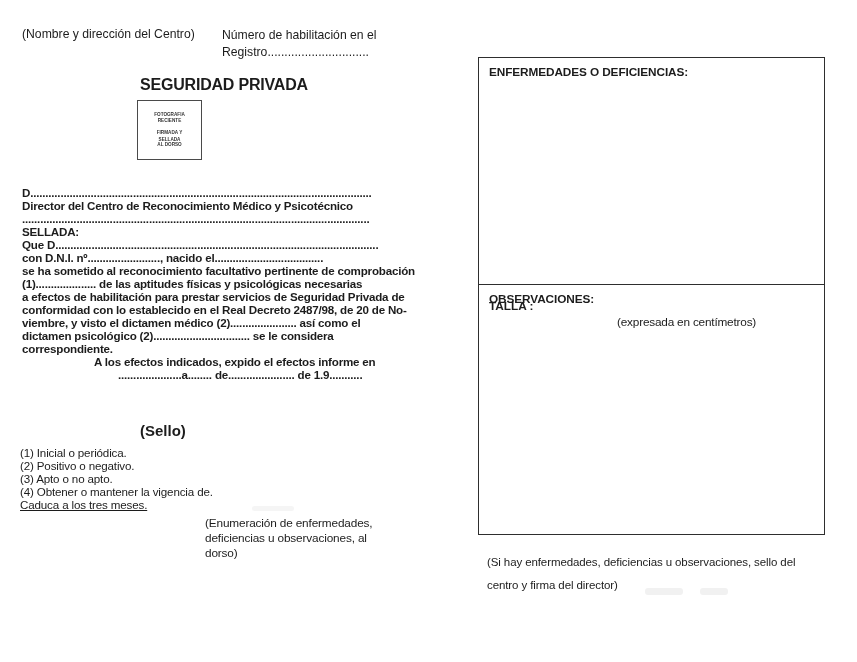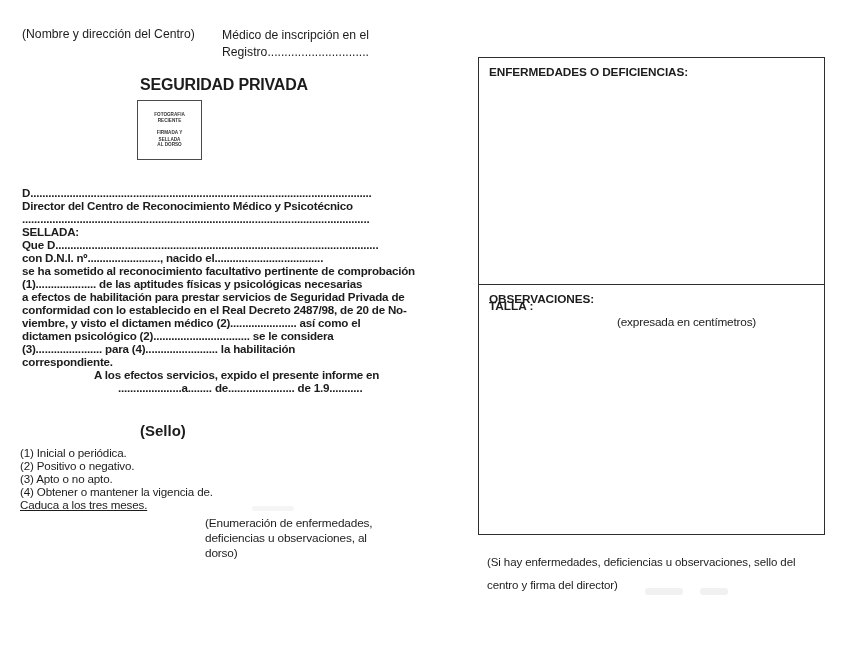--- a/index.html
+++ b/index.html
@@ -51,21 +51,21 @@
   .sm1{left:645px;top:588px;width:38px;height:7px;}
   .sm2{left:700px;top:588px;width:28px;height:7px;}
   .sm3{left:252px;top:506px;width:42px;height:5px;background:rgba(60,60,60,0.05);}
 </style>
 </head>
 <body>
 
 <div class="abs center-label">(Nombre y dirección del Centro)</div>
 
 <div class="abs registry">
-  <div>Médico de inscripción en el</div>
+  <div>Número de habilitación en el</div>
   <div>Registro..............................</div>
 </div>
 
 <div class="abs form-title">SEGURIDAD PRIVADA</div>
 
 <div class="abs photo-box">
   <div class="photo-box-text">FOTOGRAFÍA
 RECIENTE
 
 FIRMADA Y
@@ -79,23 +79,22 @@
   <div class="ml">...................................................................................................................</div>
   <div class="ml">SELLADA:</div>
   <div class="ml">Que D...........................................................................................................</div>
   <div class="ml">con D.N.I. nº........................, nacido el....................................</div>
   <div class="ml">se ha sometido al reconocimiento facultativo pertinente de comprobación</div>
   <div class="ml">(1).................... de las aptitudes físicas y psicológicas necesarias</div>
   <div class="ml">a efectos de habilitación para prestar servicios de Seguridad Privada de</div>
   <div class="ml">conformidad con lo establecido en el Real Decreto 2487/98, de 20 de No-</div>
   <div class="ml">viembre, y visto el dictamen médico (2)...................... así como el</div>
   <div class="ml">dictamen psicológico (2)................................ se le considera</div>
-  <div class="ml">(3)...................... para (4)........................ la habilitación</div>
   <div class="ml">correspondiente.</div>
-  <div class="ml ind1">A los efectos servicios, expido el presente informe en</div>
+  <div class="ml ind1">A los efectos indicados, expido el efectos informe en</div>
   <div class="ml ind2">.....................a........ de...................... de 1.9...........</div>
 </div>
 
 <div class="abs sello">(Sello)</div>
 
 <div class="abs footnotes">
   <div>(1) Inicial o periódica.</div>
   <div>(2) Positivo o negativo.</div>
   <div>(3) Apto o no apto.</div>
   <div>(4) Obtener o mantener la vigencia de.</div>

